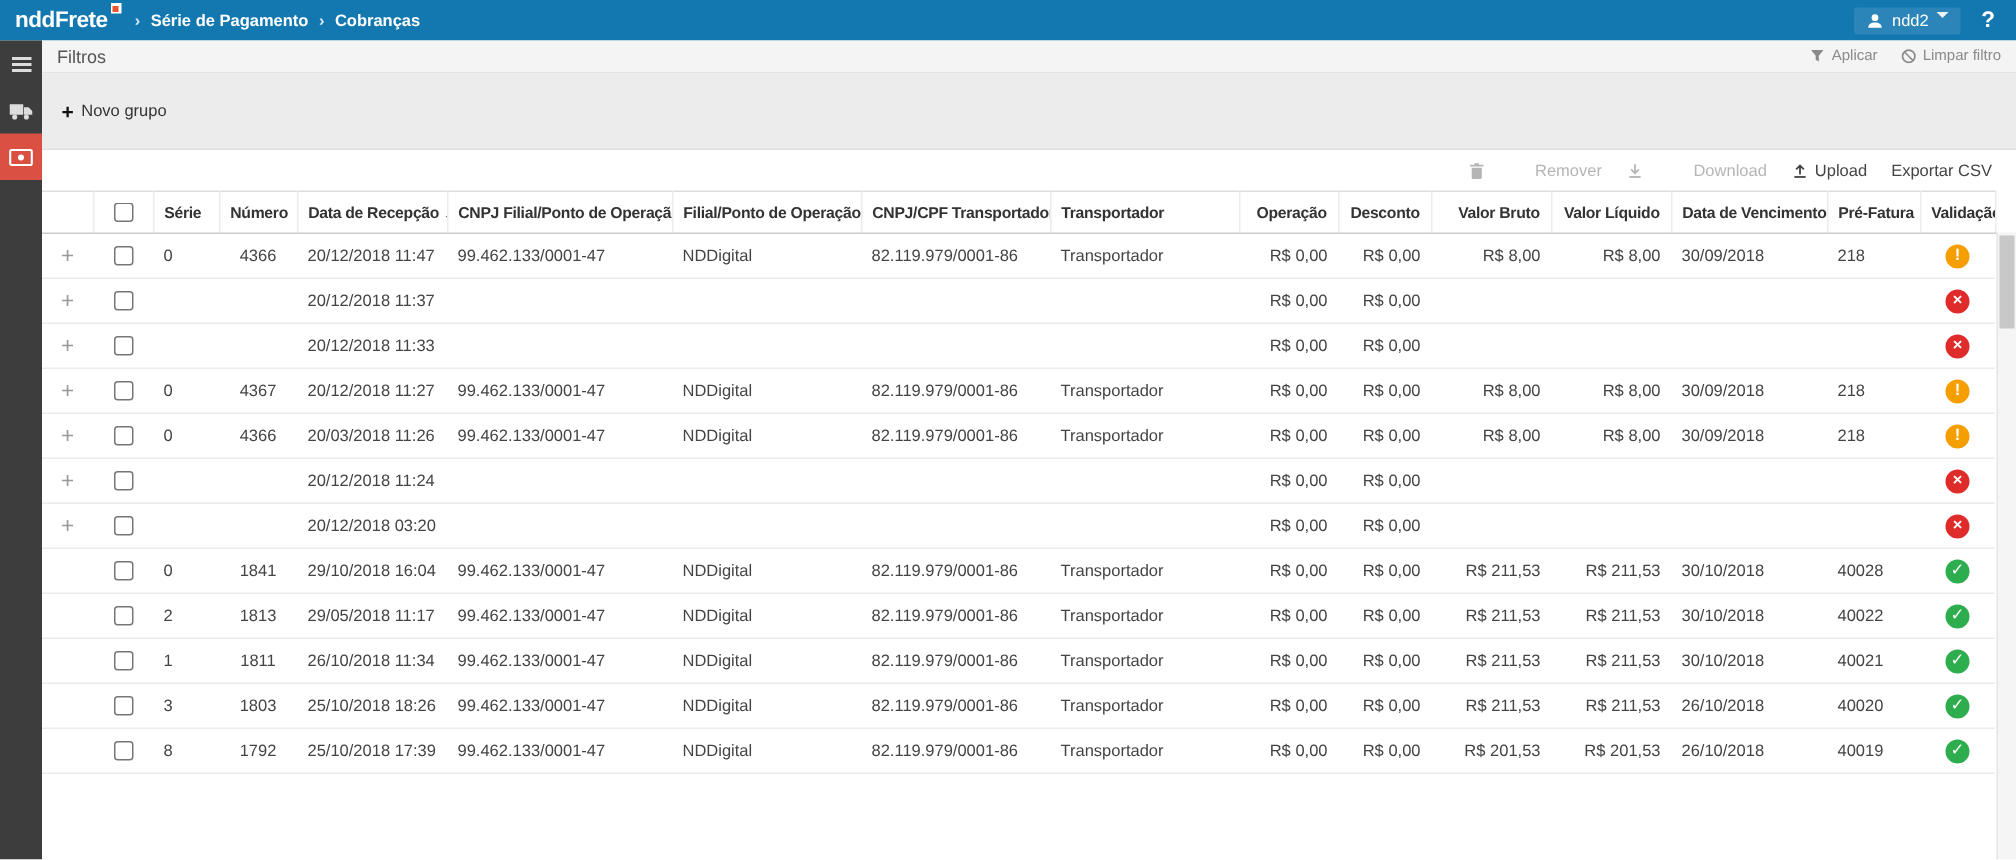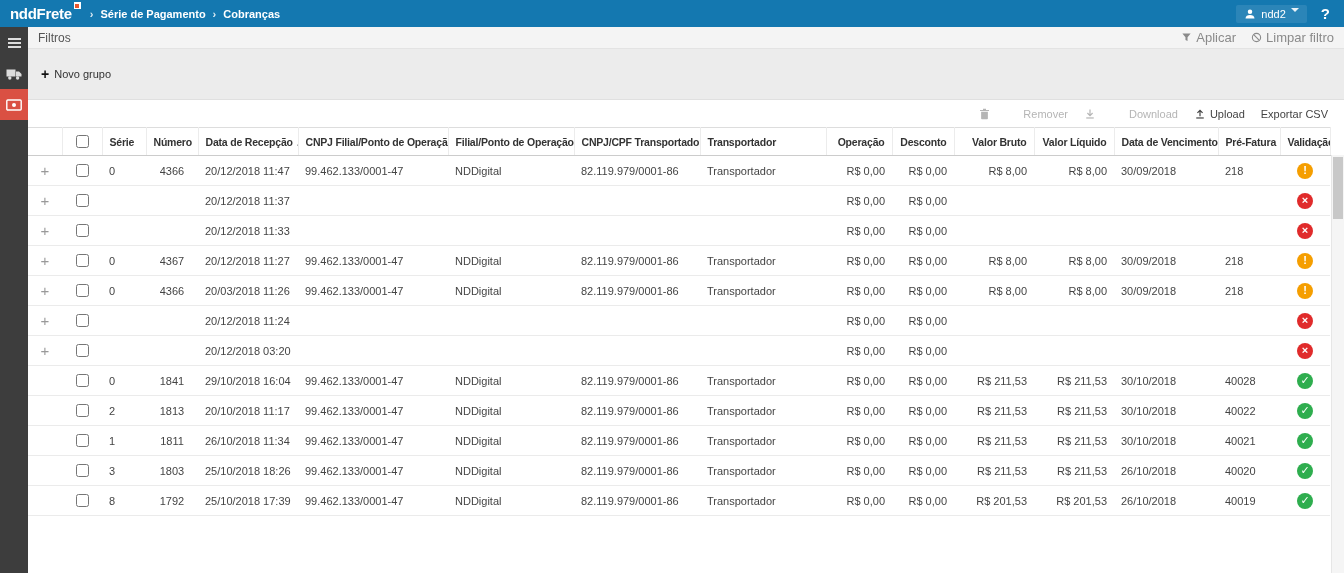--- a/index.html
+++ b/index.html
@@ -25,21 +25,21 @@
   .side-item{height:31px;display:flex;align-items:center;justify-content:center;color:#ddd;cursor:pointer;}
   .side-item svg{fill:#ddd;}
   .side-item.active{background:var(--accent,#DA5043);}
   .side-item.active svg{fill:#fff;}
   .bars{display:flex;flex-direction:column;gap:2px;}
   .bars i{display:block;width:13px;height:2px;background:#ddd;}
 
   
   .main{margin-left:28px;}
   .filters-head{height:22px;background:#f4f4f4;border-bottom:1px solid #e3e3e3;display:flex;align-items:center;padding:0 10px;color:#555;font-size:12px;}
-  .filters-actions{margin-left:auto;display:flex;gap:15px;color:#8a8a8a;font-size:13px;}
+  .filters-actions{margin-left:auto;display:flex;gap:15px;color:#8a8a8a;font-size:10px;}
   .flink{display:flex;align-items:center;gap:4px;cursor:pointer;}
   .flink svg{fill:#8a8a8a;}
   .filters-panel{height:51px;background:#ececec;display:flex;align-items:center;padding:0 13px;border-bottom:1px solid #e0e0e0;}
   .new-group{display:flex;align-items:center;gap:5px;background:none;border:none;font:inherit;color:#333;cursor:pointer;font-size:11px;}
   .plus{font-size:14px;font-weight:bold;color:#111;line-height:1;}
 
   .toolbar{display:flex;justify-content:flex-end;align-items:center;gap:16px;padding:7px 16px 6px;height:27px;}
   .tbtn{display:flex;align-items:center;gap:4px;color:#444;cursor:pointer;}
   .tbtn svg{fill:currentColor;}
   .tbtn.disabled{color:#b5b5b5;cursor:default;gap:33px;}
@@ -344,21 +344,21 @@
             <td class="col-valor_liquido right">R$ 211,53</td>
             <td class="col-vencimento">30/10/2018</td>
             <td class="col-pre_fatura">40028</td>
             <td class="col-validacao"><span class="status" style="background: rgb(46, 173, 78);">✓</span></td>
           </tr>
           <tr>
             <td class="col-expand"></td>
             <td class="col-cb"><input type="checkbox" style=""></td>
             <td class="col-serie">2</td>
             <td class="col-numero">1813</td>
-            <td class="col-recepcao">20/10/2018 11:17</td>
+            <td class="col-recepcao">29/05/2018 11:17</td>
             <td class="col-cnpj_filial">99.462.133/0001-47</td>
             <td class="col-filial">NDDigital</td>
             <td class="col-cnpj_transportador">82.119.979/0001-86</td>
             <td class="col-transportador">Transportador</td>
             <td class="col-acrescimo right">R$ 0,00</td>
             <td class="col-desconto right">R$ 0,00</td>
             <td class="col-valor_bruto right">R$ 211,53</td>
             <td class="col-valor_liquido right">R$ 211,53</td>
             <td class="col-vencimento">30/10/2018</td>
             <td class="col-pre_fatura">40022</td>

